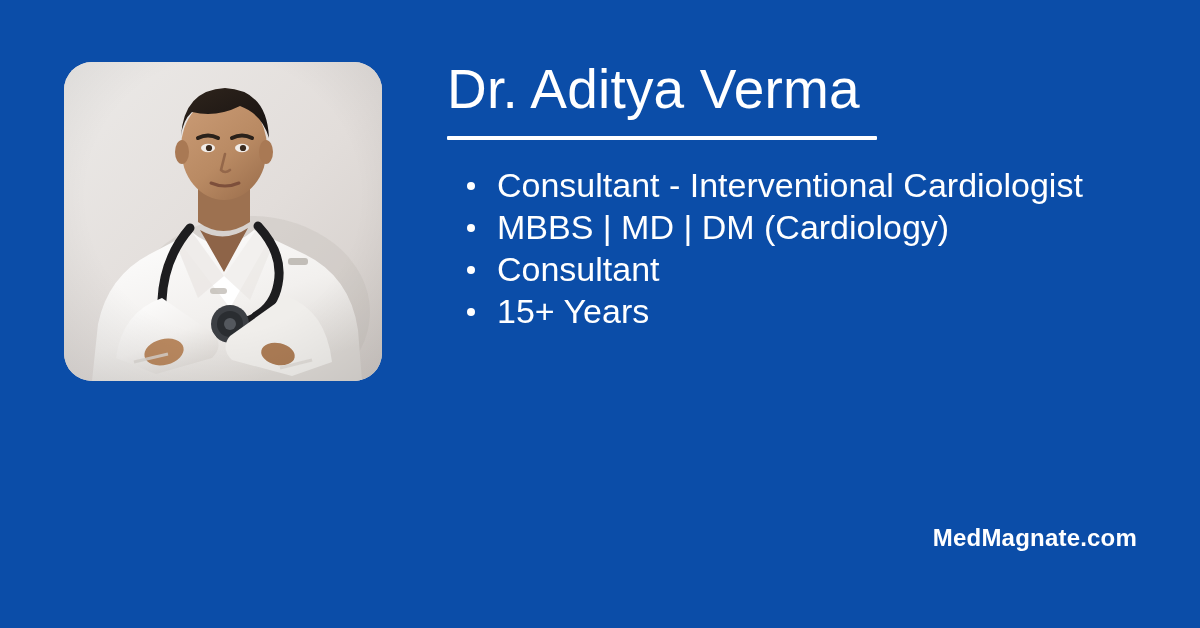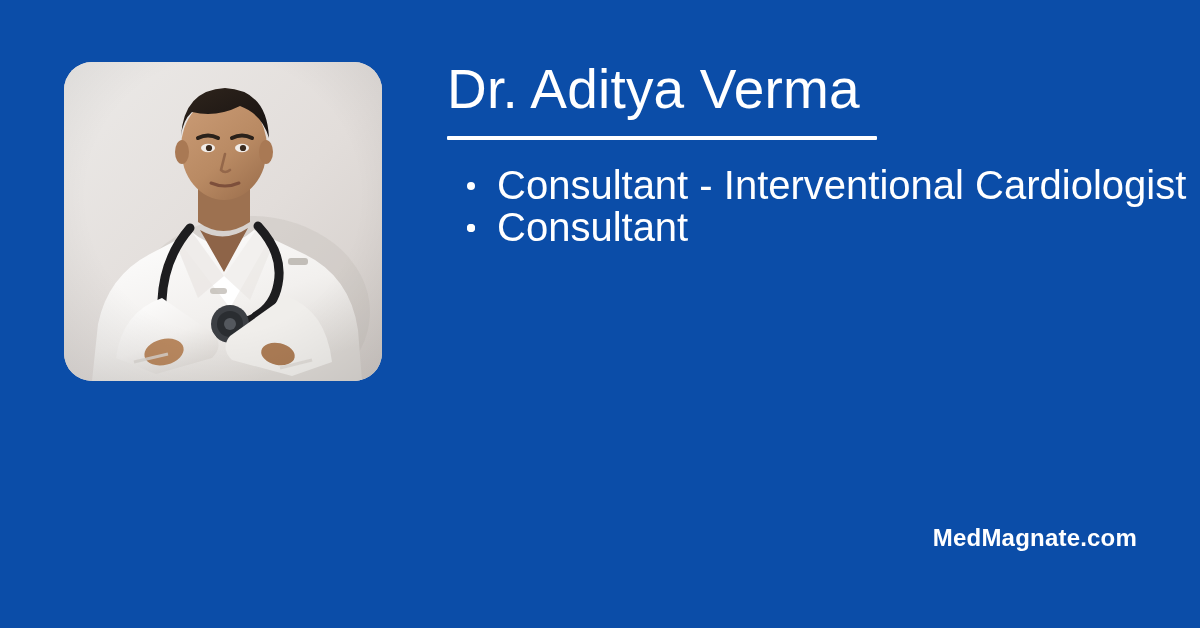--- a/index.html
+++ b/index.html
@@ -62,21 +62,21 @@
 
   #credentials-list {
     list-style: none;
     margin: 0;
     padding: 0;
     margin-top: 24px;
   }
   .credential-item {
     position: relative;
     padding-left: 50px;
-    font-size: 40px;
+    font-size: 34px;
     font-weight: 400;
     line-height: 42px;
     color: #ffffff;
     white-space: nowrap;
   }
   .credential-item .bullet-dot {
     position: absolute;
     left: 20px;
     top: 18px;
     width: 8px;
@@ -196,23 +196,28 @@
 
     <div id="title-divider"></div>
 
     <ul id="credentials-list">
       <li class="credential-item">
         <span class="bullet-dot"></span>
         <span>Consultant - Interventional Cardiologist</span>
       </li>
       <li class="credential-item">
         <span class="bullet-dot"></span>
+        <span>MBBS | MD | DM (Cardiology)</span>
       </li>
       <li class="credential-item">
         <span class="bullet-dot"></span>
         <span>Consultant</span>
+      </li>
+      <li class="credential-item">
+        <span class="bullet-dot"></span>
+        <span>15+ Years</span>
       </li>
     </ul>
   </div>
 
   <div id="site-footer">MedMagnate.com</div>
 
 </div>
 
 </body></html>

